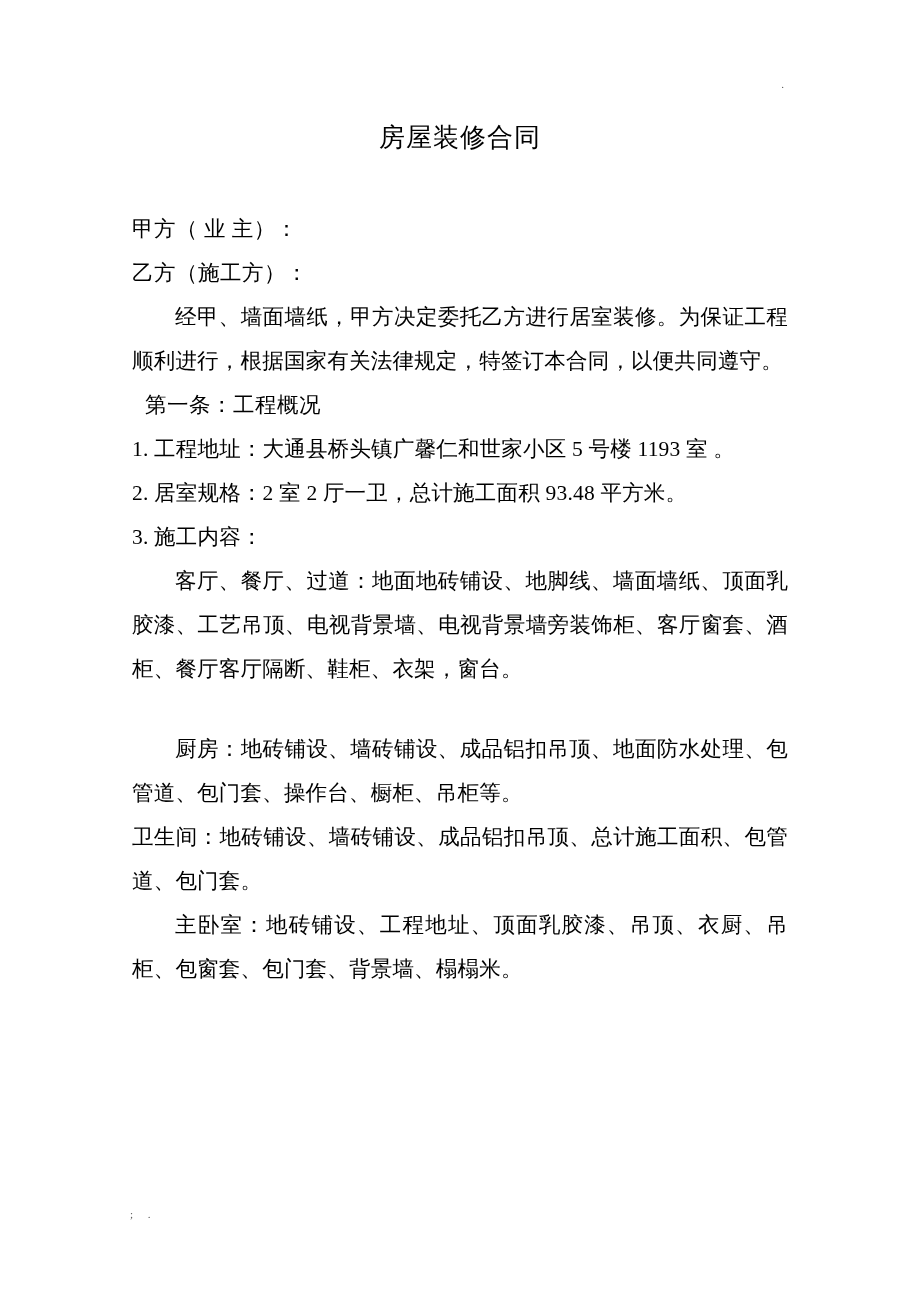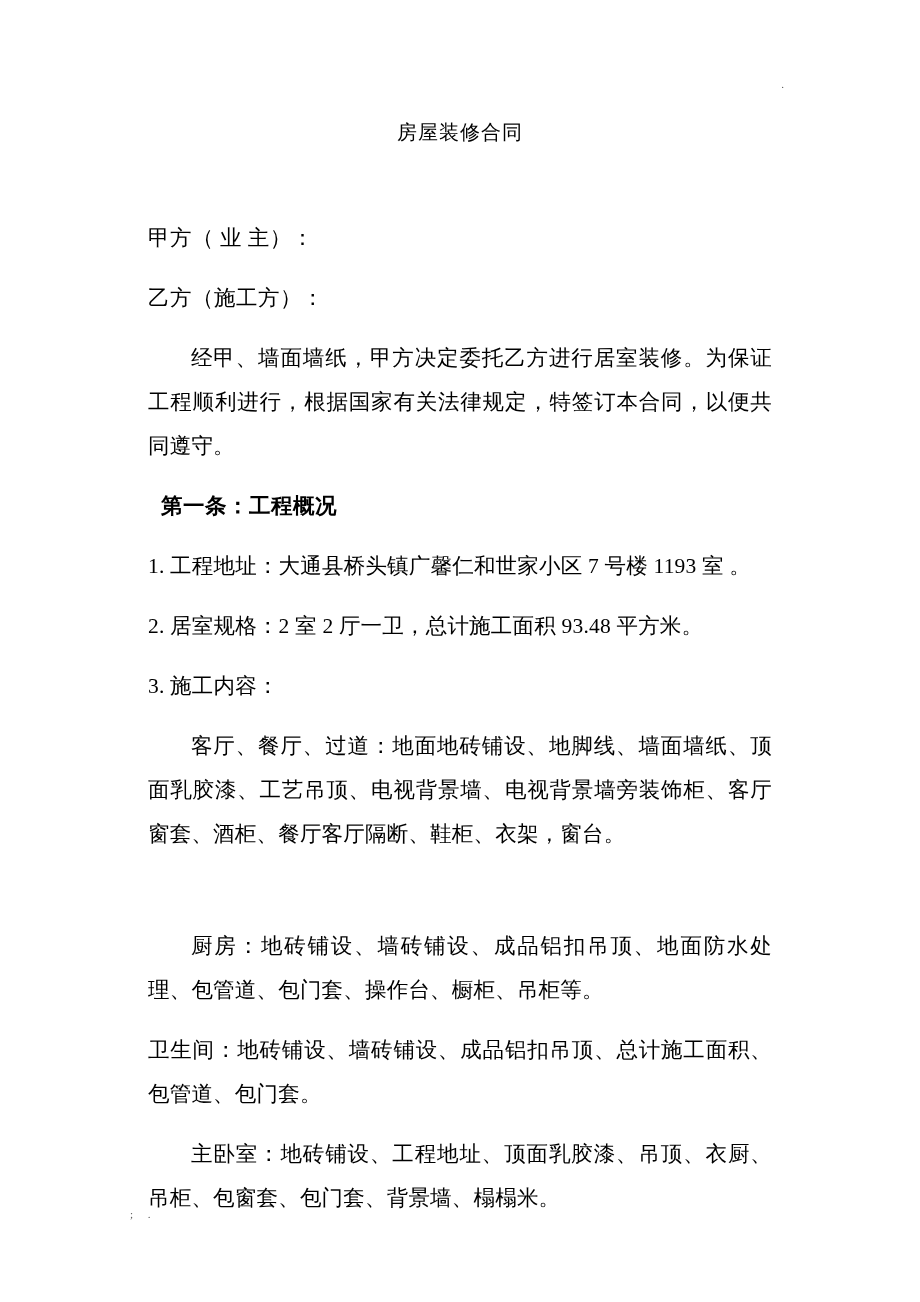--- a/index.html
+++ b/index.html
@@ -32,45 +32,44 @@
     top: 78px;
     right: 136px;
   }
   .corner-mark.bl {
     bottom: 82px;
     left: 130px;
     letter-spacing: 6px;
   }
   .doc-title {
     text-align: center;
-    font-size: 20px;
+    font-size: 26px;
     font-weight: 500;
     letter-spacing: 1px;
     padding-top: 122px;
     line-height: 1.2;
-    font-family: Liberation Mono, monospace;
   }
   .body-block {
     padding-top: 54px;
   }
   p {
-    margin: 16px;
+    margin: 0;
     font-size: 21.5px;
     line-height: 44px;
     letter-spacing: 0.2px;
     text-align: justify;
   }
   .indent {
     text-indent: 2em;
   }
   .party {
     letter-spacing: 0.5px;
   }
   .section-head {
-    font-weight: bold;
+    font-weight: normal;
     font-size: 21.5px;
     line-height: 44px;
     text-indent: 0.6em;
     letter-spacing: 0.5px;
   }
   .gap {
     height: 36px;
   }
 </style>
 </head>
@@ -84,21 +83,21 @@
 
   <div class="body-block">
 
     <p class="party">甲方（ 业 主）：</p>
     <p class="party">乙方（施工方）：</p>
 
     <p class="indent">经甲、墙面墙纸，甲方决定委托乙方进行居室装修。为保证工程顺利进行，根据国家有关法律规定，特签订本合同，以便共同遵守。</p>
 
     <p class="section-head">第一条：工程概况</p>
 
-    <p>1. 工程地址：大通县桥头镇广馨仁和世家小区 7 号楼 1193 室 。</p>
+    <p>1. 工程地址：大通县桥头镇广馨仁和世家小区 5 号楼 1193 室 。</p>
     <p>2. 居室规格：2 室 2 厅一卫，总计施工面积 93.48 平方米。</p>
     <p>3. 施工内容：</p>
 
     <p class="indent">客厅、餐厅、过道：地面地砖铺设、地脚线、墙面墙纸、顶面乳胶漆、工艺吊顶、电视背景墙、电视背景墙旁装饰柜、客厅窗套、酒柜、餐厅客厅隔断、鞋柜、衣架，窗台。</p>
 
     <div class="gap"></div>
 
     <p class="indent">厨房：地砖铺设、墙砖铺设、成品铝扣吊顶、地面防水处理、包管道、包门套、操作台、橱柜、吊柜等。</p>
     <p>卫生间：地砖铺设、墙砖铺设、成品铝扣吊顶、总计施工面积、包管道、包门套。</p>
     <p class="indent">主卧室：地砖铺设、工程地址、顶面乳胶漆、吊顶、衣厨、吊柜、包窗套、包门套、背景墙、榻榻米。</p>

